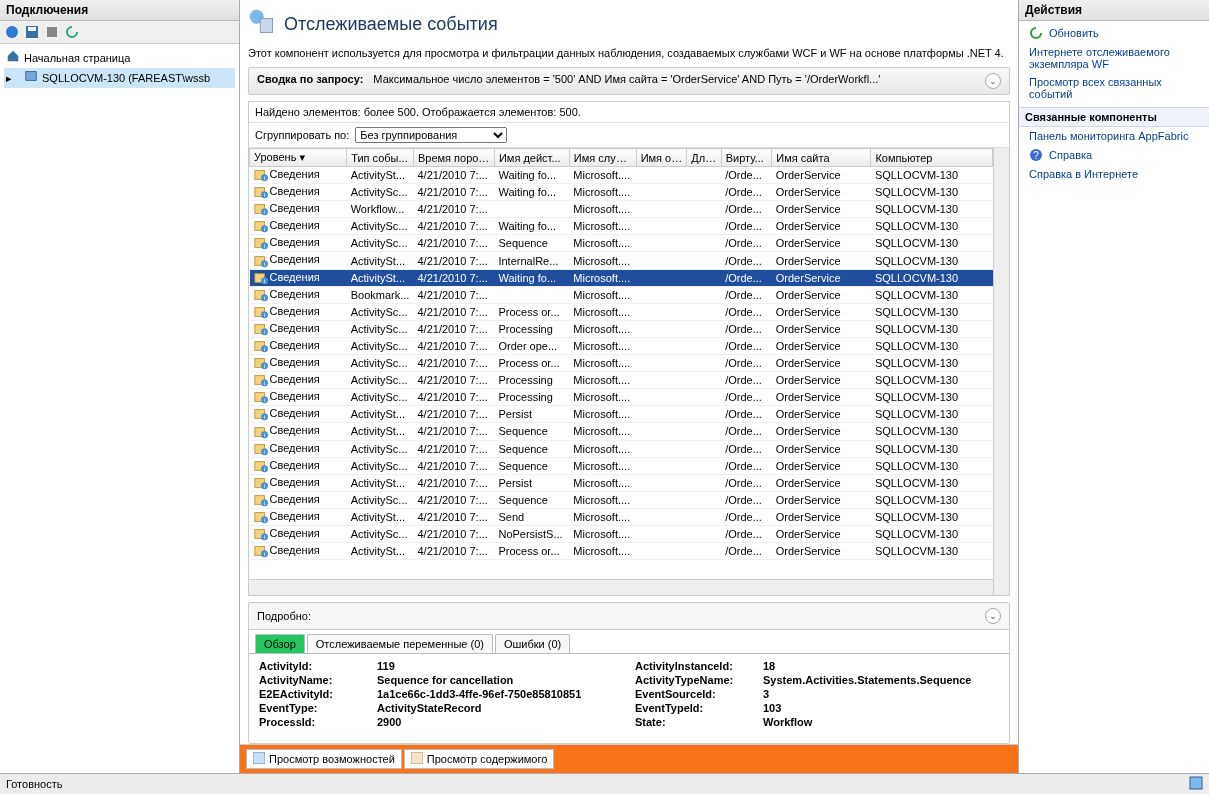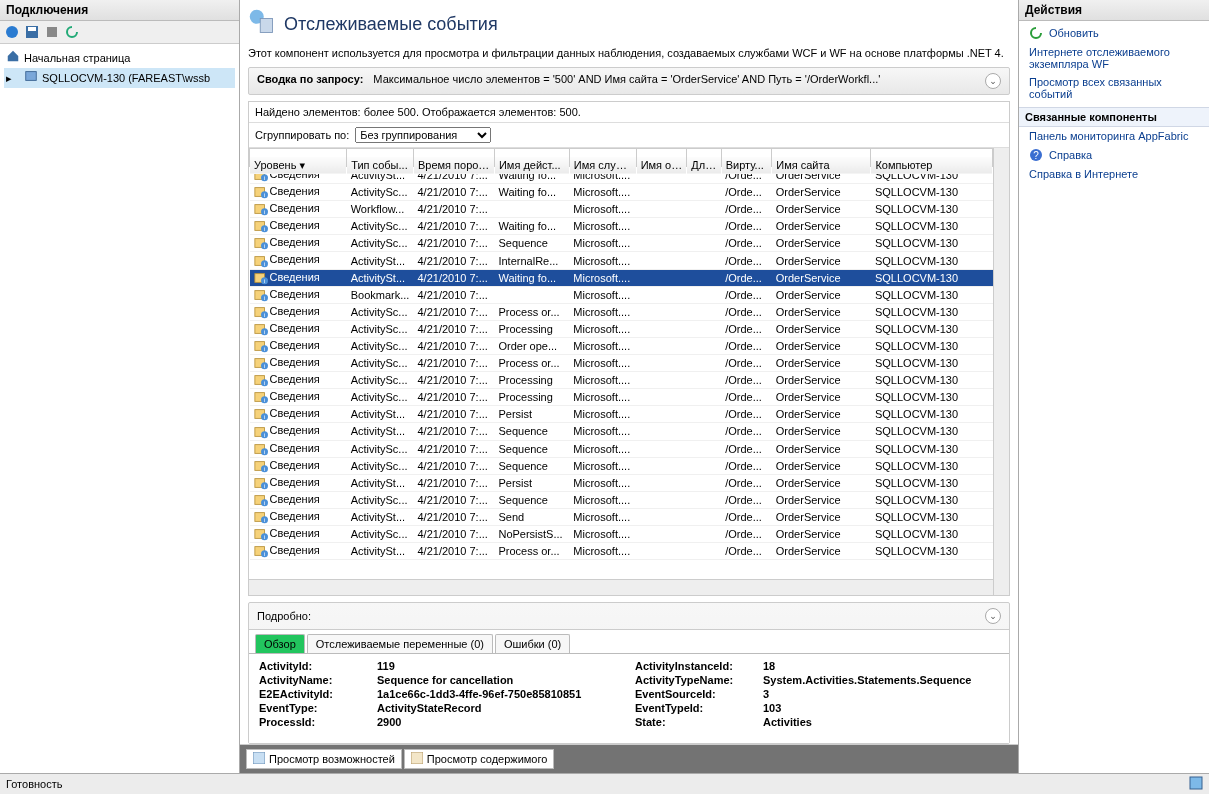--- a/index.html
+++ b/index.html
@@ -18,38 +18,38 @@
   
   .center { flex:1; min-width:0; background:#fff; display:flex; flex-direction:column; border-right:1px solid #aaa; }
   .page { flex:1; min-height:0; padding:8px 8px 0 8px; display:flex; flex-direction:column; }
   .page-title { display:flex; align-items:center; gap:8px; font-size:18px; color:#1f3864; margin-bottom:6px; }
   .page-desc { font-size:11px; margin-bottom:8px; }
   .summary-bar { border:1px solid #ccc; background:linear-gradient(#f7f7f7,#e8e8e8); padding:5px 8px; display:flex; align-items:flex-start; gap:10px; border-radius:2px; margin-bottom:6px; }
   .summary-bar .expand { margin-left:auto; width:16px; height:16px; border:1px solid #aaa; border-radius:8px; background:#fff; display:flex;align-items:center;justify-content:center;font-size:9px;color:#555; }
   .list-wrap { border:1px solid #ccc; flex:1; min-height:0; display:flex; flex-direction:column; background:#fff; }
   .found { padding:4px 6px; border-bottom:1px solid #ddd; }
   .groupby { display:flex; align-items:center; gap:6px; padding:4px 6px; border-bottom:1px solid #ddd; }
-  .groupby select { font-size:11px; width:136px; }
+  .groupby select { font-size:11px; width:152px; }
   .grid { flex:1; min-height:0; overflow:auto; }
   table { border-collapse:collapse; width:100%; table-layout:fixed; }
-  thead th { position:sticky; top:8px; background:linear-gradient(#fdfdfd,#ebebeb); border:1px solid #ccc; padding:2px 4px; text-align:left; font-weight:normal; font-size:11px; white-space:nowrap; overflow:hidden; text-overflow:ellipsis; }
+  thead th { position:sticky; top:0; background:linear-gradient(#fdfdfd,#ebebeb); border:1px solid #ccc; padding:2px 4px; text-align:left; font-weight:normal; font-size:11px; white-space:nowrap; overflow:hidden; text-overflow:ellipsis; }
   tbody td { padding:1px 4px; border-bottom:1px solid #f0f0f0; font-size:11px; white-space:nowrap; overflow:hidden; text-overflow:ellipsis; }
   tbody tr.sel td { background:#1e4e9c; color:#fff; }
   .row-icon { width:14px; height:14px; display:inline-block; vertical-align:middle; margin-right:2px; }
   
   .details { border:1px solid #ccc; margin-top:6px; background:linear-gradient(#f7f7f7,#eee); border-radius:2px; }
   .details-head { display:flex; align-items:center; padding:5px 8px; }
   .details-head .expand { margin-left:auto; width:16px; height:16px; border:1px solid #aaa; border-radius:8px; background:#fff; display:flex;align-items:center;justify-content:center;font-size:9px;color:#555; }
   .tabs { display:flex; gap:2px; padding:0 6px; background:#fff; border-top:1px solid #ccc; }
   .tab { border:1px solid #bbb; border-bottom:none; padding:3px 8px; background:#f7f7f7; font-size:11px; border-radius:2px 2px 0 0; margin-top:4px; }
   .tab.active { background:#22c55e; }
   .detail-body { background:#fff; border-top:1px solid #bbb; padding:6px 10px; height:90px; overflow:auto; }
   .kv-grid { display:grid; grid-template-columns: 110px 250px 120px 250px; row-gap:2px; column-gap:8px; font-size:11px;font-weight:bold; }
   
-  .bottom-tabs { display:flex; gap:2px; padding:4px 6px; border-top:1px solid #ccc; background:#737373; }
+  .bottom-tabs { display:flex; gap:2px; padding:4px 6px; border-top:1px solid #ccc; background:#f97316; }
   .btab { display:flex; align-items:center; gap:4px; border:1px solid #bbb; padding:2px 6px; background:#fff; font-size:11px; }
   
   .right { width:190px; background:#fff; }
   .actions { padding:2px 0; }
   .act-group-title { background:#eef3fb; padding:3px 6px; font-weight:bold; border-top:1px solid #d0d7e5; border-bottom:1px solid #d0d7e5; margin-top:4px; }
   .act-item { display:flex; align-items:center; gap:6px; padding:3px 8px 3px 10px; color:#0a3e8f; cursor:default; }
   .act-item .ico { width:14px; height:14px; display:inline-block; }
   
   .statusbar { border-top:1px solid #aaa; background:#ececec; padding:2px 6px; font-size:11px; display:flex; justify-content:space-between; align-items:center; }
   
@@ -554,21 +554,21 @@
               <div>1a1ce66c-1dd3-4ffe-96ef-750e85810851</div>
               <div>EventSourceId:</div>
               <div>3</div>
               <div>EventType:</div>
               <div>ActivityStateRecord</div>
               <div>EventTypeId:</div>
               <div>103</div>
               <div>ProcessId:</div>
               <div>2900</div>
               <div>State:</div>
-              <div>Activities</div>
+              <div>Workflow</div>
             </div>
         </div>
       </div>
     </div>
     <div class="bottom-tabs">
       <div class="btab">
         <span><svg width="12" height="12">
               <rect width="12" height="12" fill="#c8dff3" stroke="#6a8fb5"></rect>
             </svg></span>
         <span>Просмотр возможностей</span>

